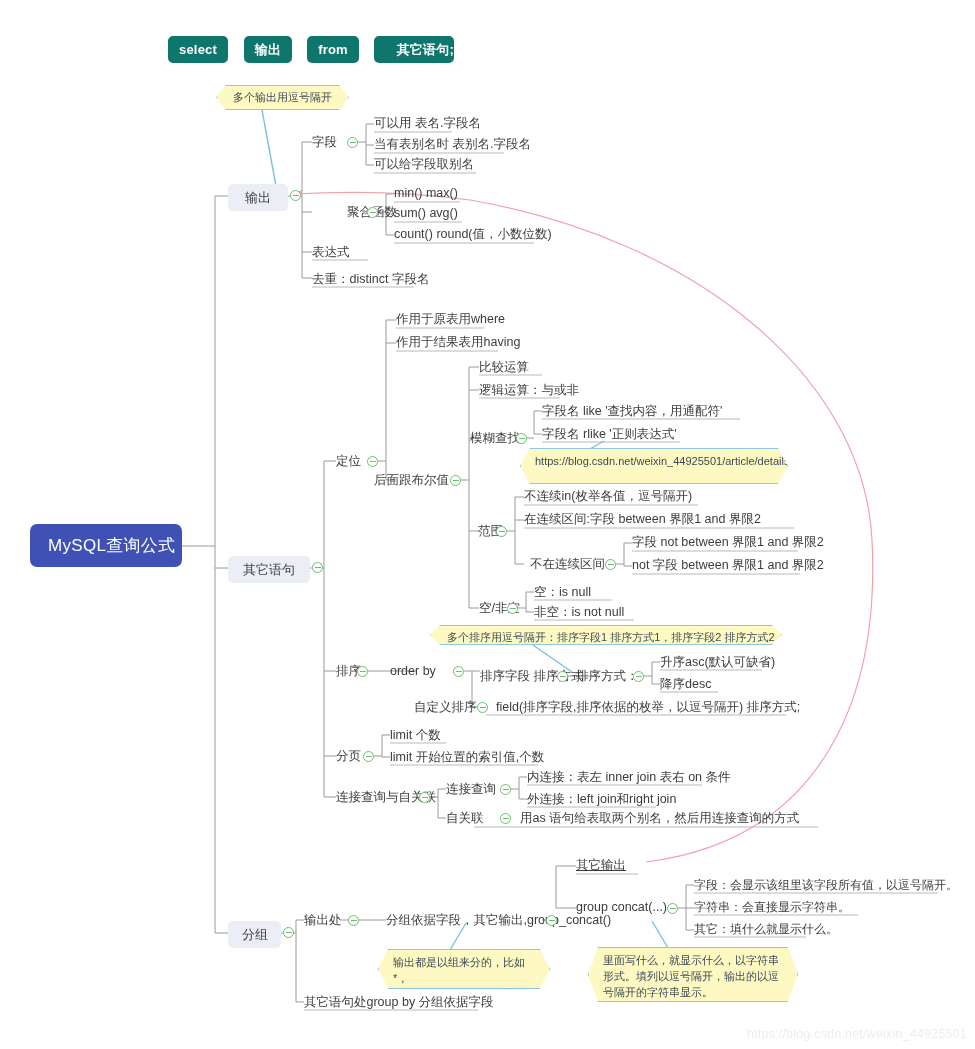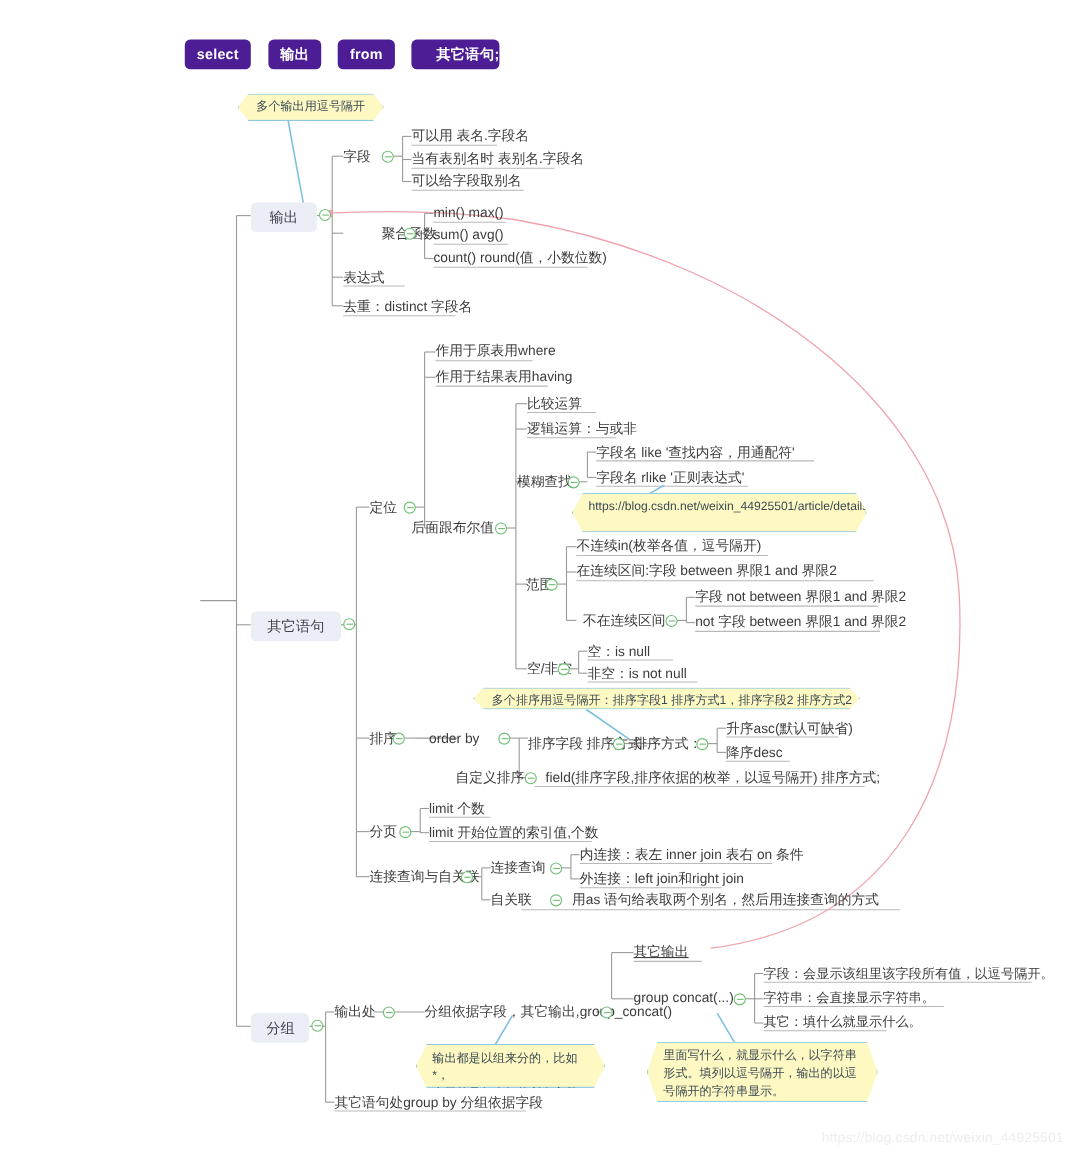--- a/index.html
+++ b/index.html
@@ -12,21 +12,21 @@
     position:relative;
   }
   #canvas{position:absolute;left:0;top:0;width:975px;height:1049px;}
   svg#wires{position:absolute;left:0;top:0;width:975px;height:1049px;pointer-events:none;}
 
   
   .n{position:absolute;white-space:nowrap;line-height:1;}
 
   
   .chip{
-    background:#4c1d95;color:#ffffff;
+    background:#0f766e;color:#ffffff;
     border-radius:5px;
     font-size:13px;font-weight:bold;
     padding:7px 0;
     text-align:center;
     letter-spacing:.2px;
   }
 
   
   .root{
     background:#3f51b5;color:#ffffff;
@@ -267,20 +267,21 @@
     </g>
   </svg>
 
   <div class="n chip" style="left:168px;top:36px;width:60px;">select</div>
   <div class="n chip" style="left:244px;top:36px;width:48px;">输出</div>
   <div class="n chip" style="left:307px;top:36px;width:52px;">from</div>
   <div class="n chip" style="left:374px;top:36px;width:80px;text-align:right;">其它语句;</div>
 
   <div class="callout one" style="left:216px;top:85px;">多个输出用逗号隔开</div>
 
+  <div class="n root" style="left:30px;top:524px;width:152px;box-sizing:border-box;">MySQL查询公式</div>
 
   <div class="n pill" style="left:228px;top:184px;width:60px;box-sizing:border-box;">输出</div>
   <div class="tog" style="left:290px;top:190px;"></div>
 
   <div class="n leaf" style="left:312px;top:136px;">字段</div>
   <div class="tog" style="left:347px;top:137px;"></div>
   <div class="n leaf" style="left:374px;top:117px;">可以用 表名.字段名</div>
   <div class="n leaf" style="left:374px;top:138px;">当有表别名时 表别名.字段名</div>
   <div class="n leaf" style="left:374px;top:158px;">可以给字段取别名</div>
 

